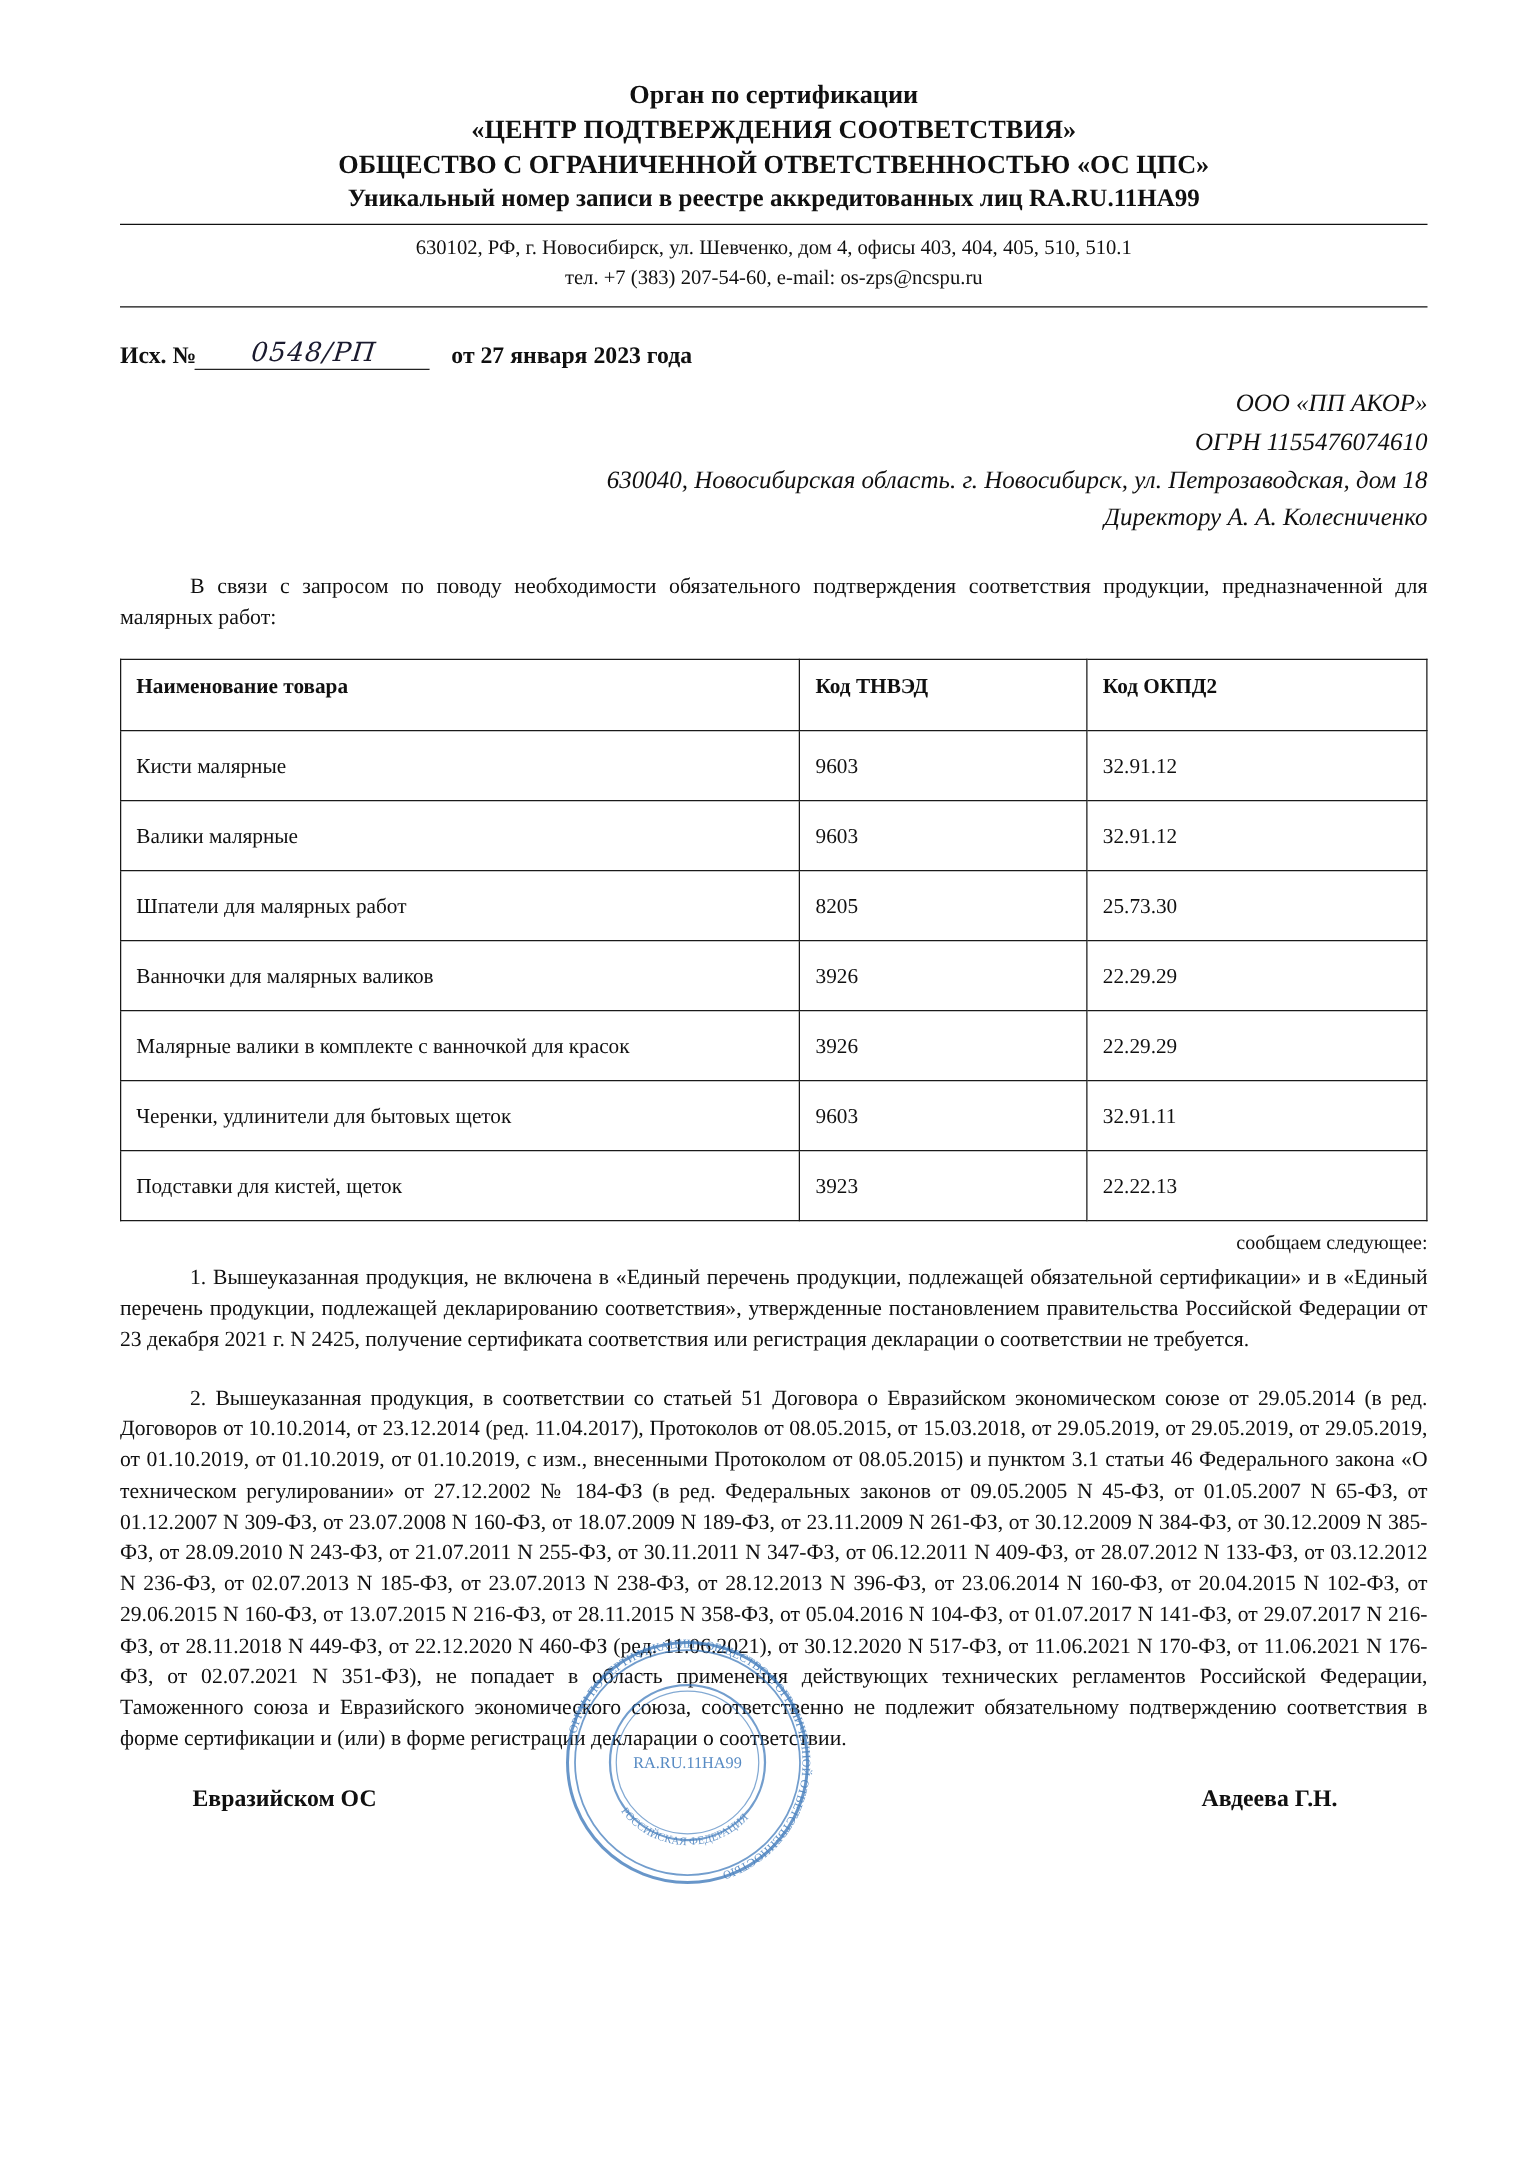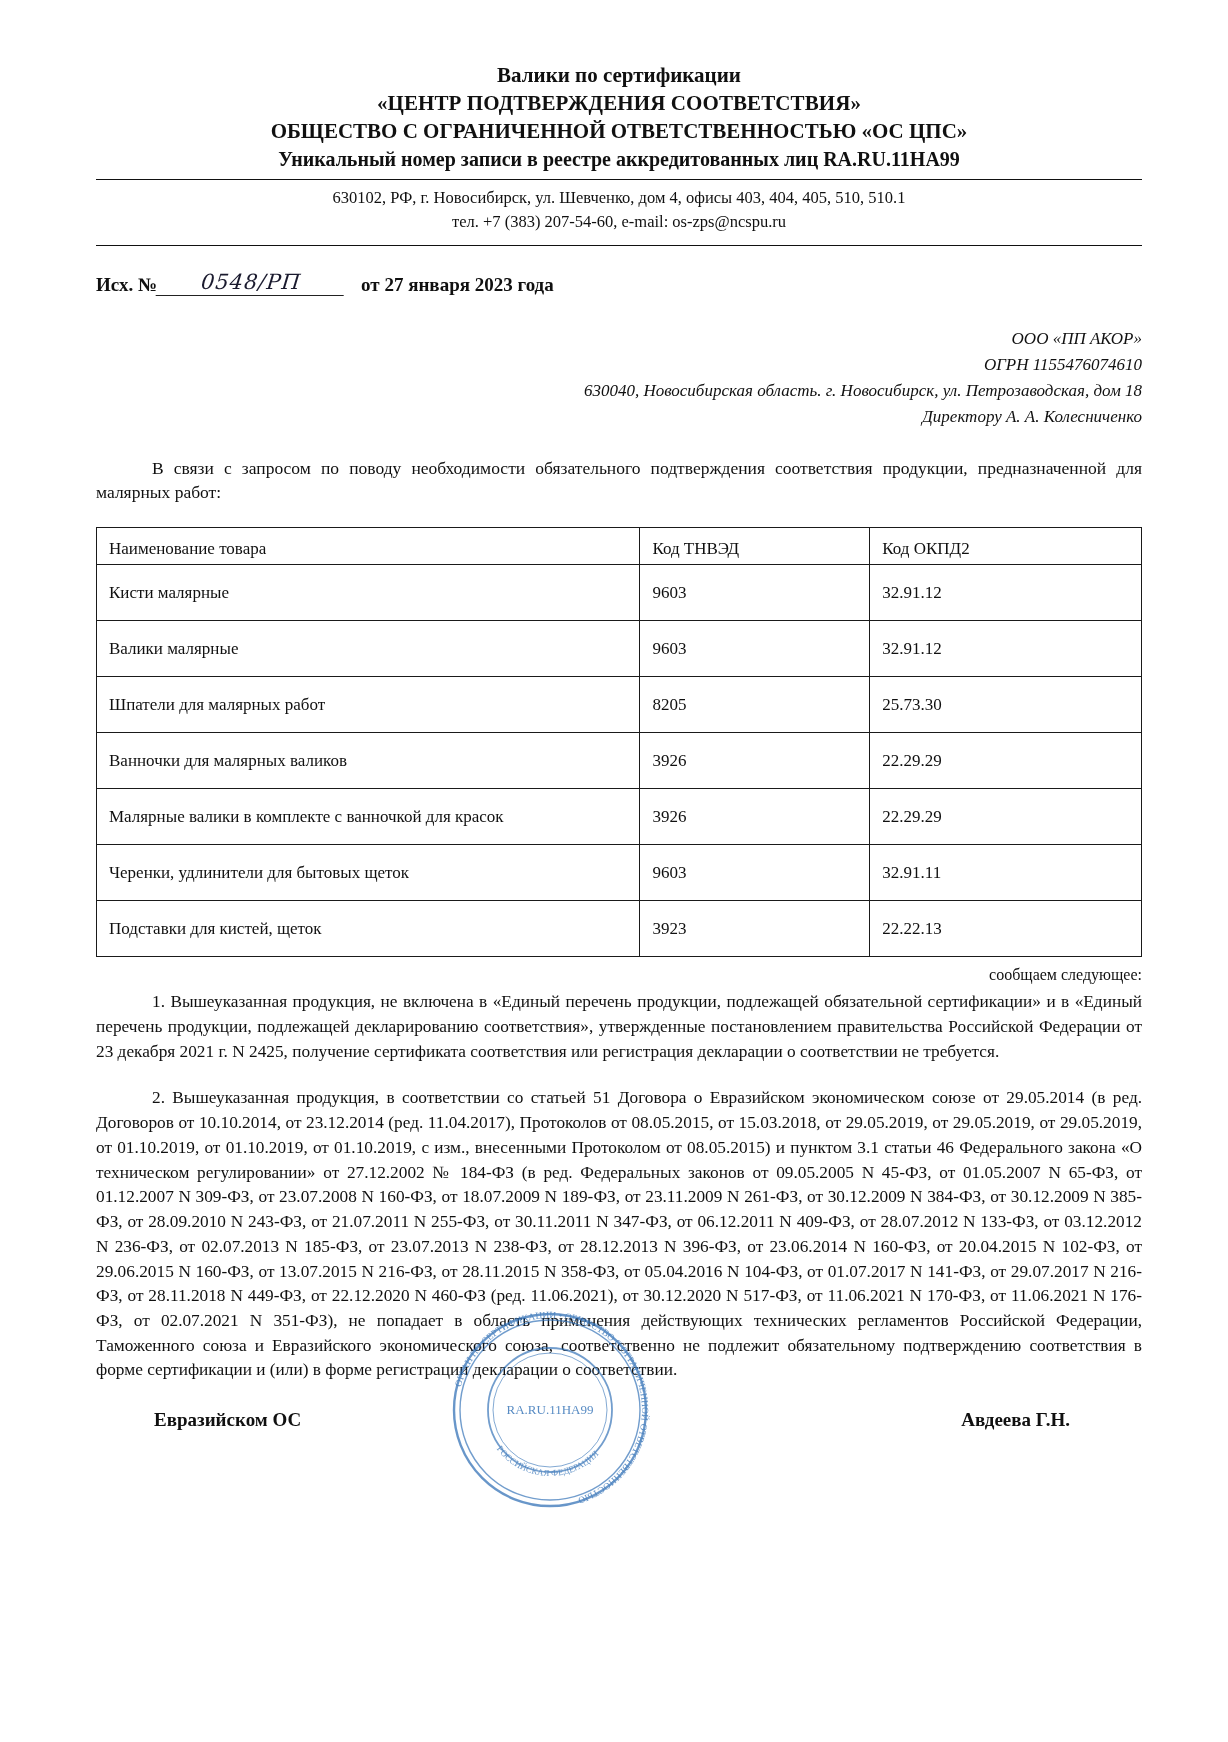--- a/index.html
+++ b/index.html
@@ -66,24 +66,24 @@
     border-bottom: 1.4px solid #222;
     padding: 0 10px 1px 10px;
     min-width: 168px;
     text-align: center;
     transform: skewX(-6deg);
   }
   .outgoing .date { margin-left: 16px; }
 
   
   .addressee {
-    margin-top: 30px;
+    margin-top: 12px;
     text-align: right;
     font-style: italic;
-    font-size: 17px;
+    font-size: 20px;
     line-height: 1.52;
   }
 
   
   .intro {
     margin-top: 26px;
     font-size: 17.5px;
     line-height: 1.42;
     text-align: justify;
     text-indent: 56px;
@@ -96,23 +96,23 @@
     border-collapse: collapse;
     font-size: 17px;
   }
   table.goods th, table.goods td {
     border: 1.3px solid #1a1a1a;
     text-align: left;
     padding: 12px 10px 12px 12px;
     vertical-align: middle;
   }
   table.goods th {
-    font-weight: normal;
+    font-weight: bold;
     padding-top: 11px;
-    padding-bottom: 5px;
+    padding-bottom: 25px;
   }
   table.goods tr.header-row th:nth-child(1) { width: 52%; }
   table.goods tr.header-row th:nth-child(2) { width: 22%; }
   table.goods tr.header-row th:nth-child(3) { width: 26%; }
   table.goods td { height: 31px; }
 
   .after-table {
     text-align: right;
     font-size: 16px;
     margin-top: 9px;
@@ -150,21 +150,21 @@
     opacity: .85;
   }
   .stamp svg { display: block; }
 </style>
 </head>
 <body>
 
 <div class="page">
 
   <div class="letterhead">
-    <div class="l1">Валики по сертификации</div>
+    <div class="l1">Орган по сертификации</div>
     <div class="l2">«ЦЕНТР ПОДТВЕРЖДЕНИЯ СООТВЕТСТВИЯ»</div>
     <div class="l3">ОБЩЕСТВО С ОГРАНИЧЕННОЙ ОТВЕТСТВЕННОСТЬЮ «ОС ЦПС»</div>
     <div class="l4">Уникальный номер записи в реестре аккредитованных лиц RA.RU.11НА99</div>
   </div>
 
   <hr class="rule">
 
   <div class="contacts">
     <div>630102, РФ, г. Новосибирск, ул. Шевченко, дом 4, офисы 403, 404, 405, 510, 510.1</div>
     <div>тел. +7 (383) 207-54-60,  e-mail: os-zps@ncspu.ru</div>

